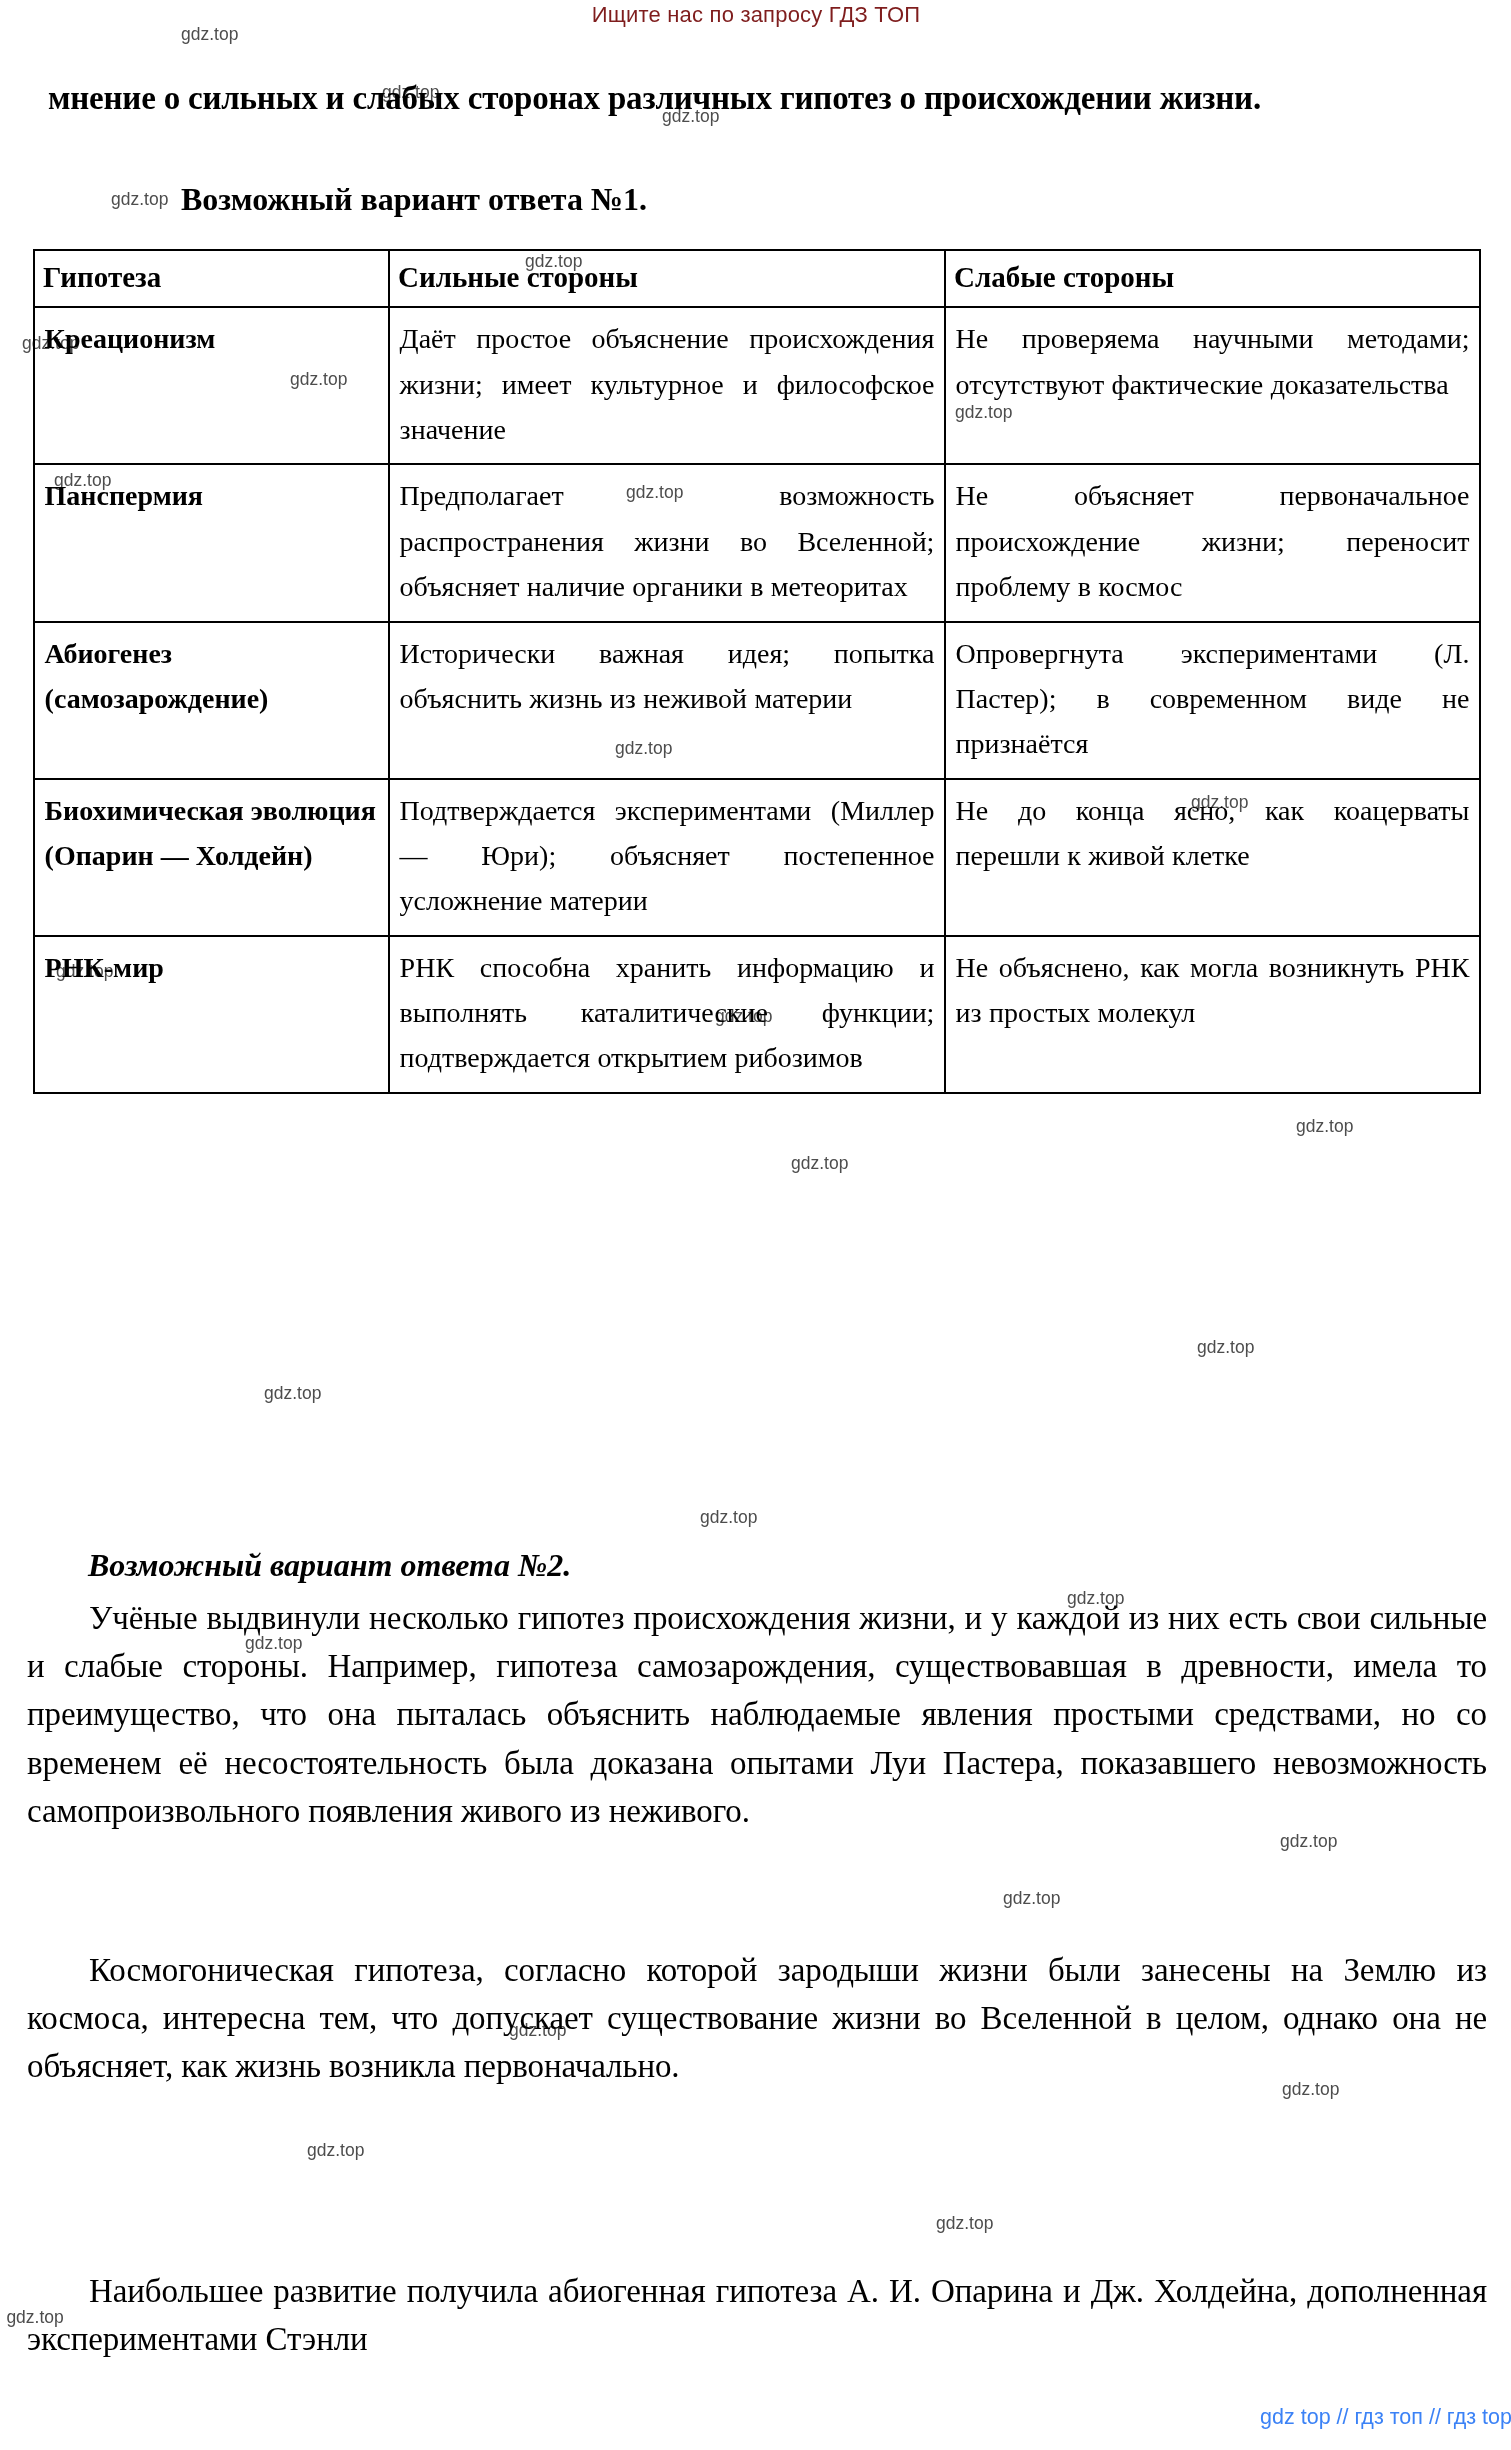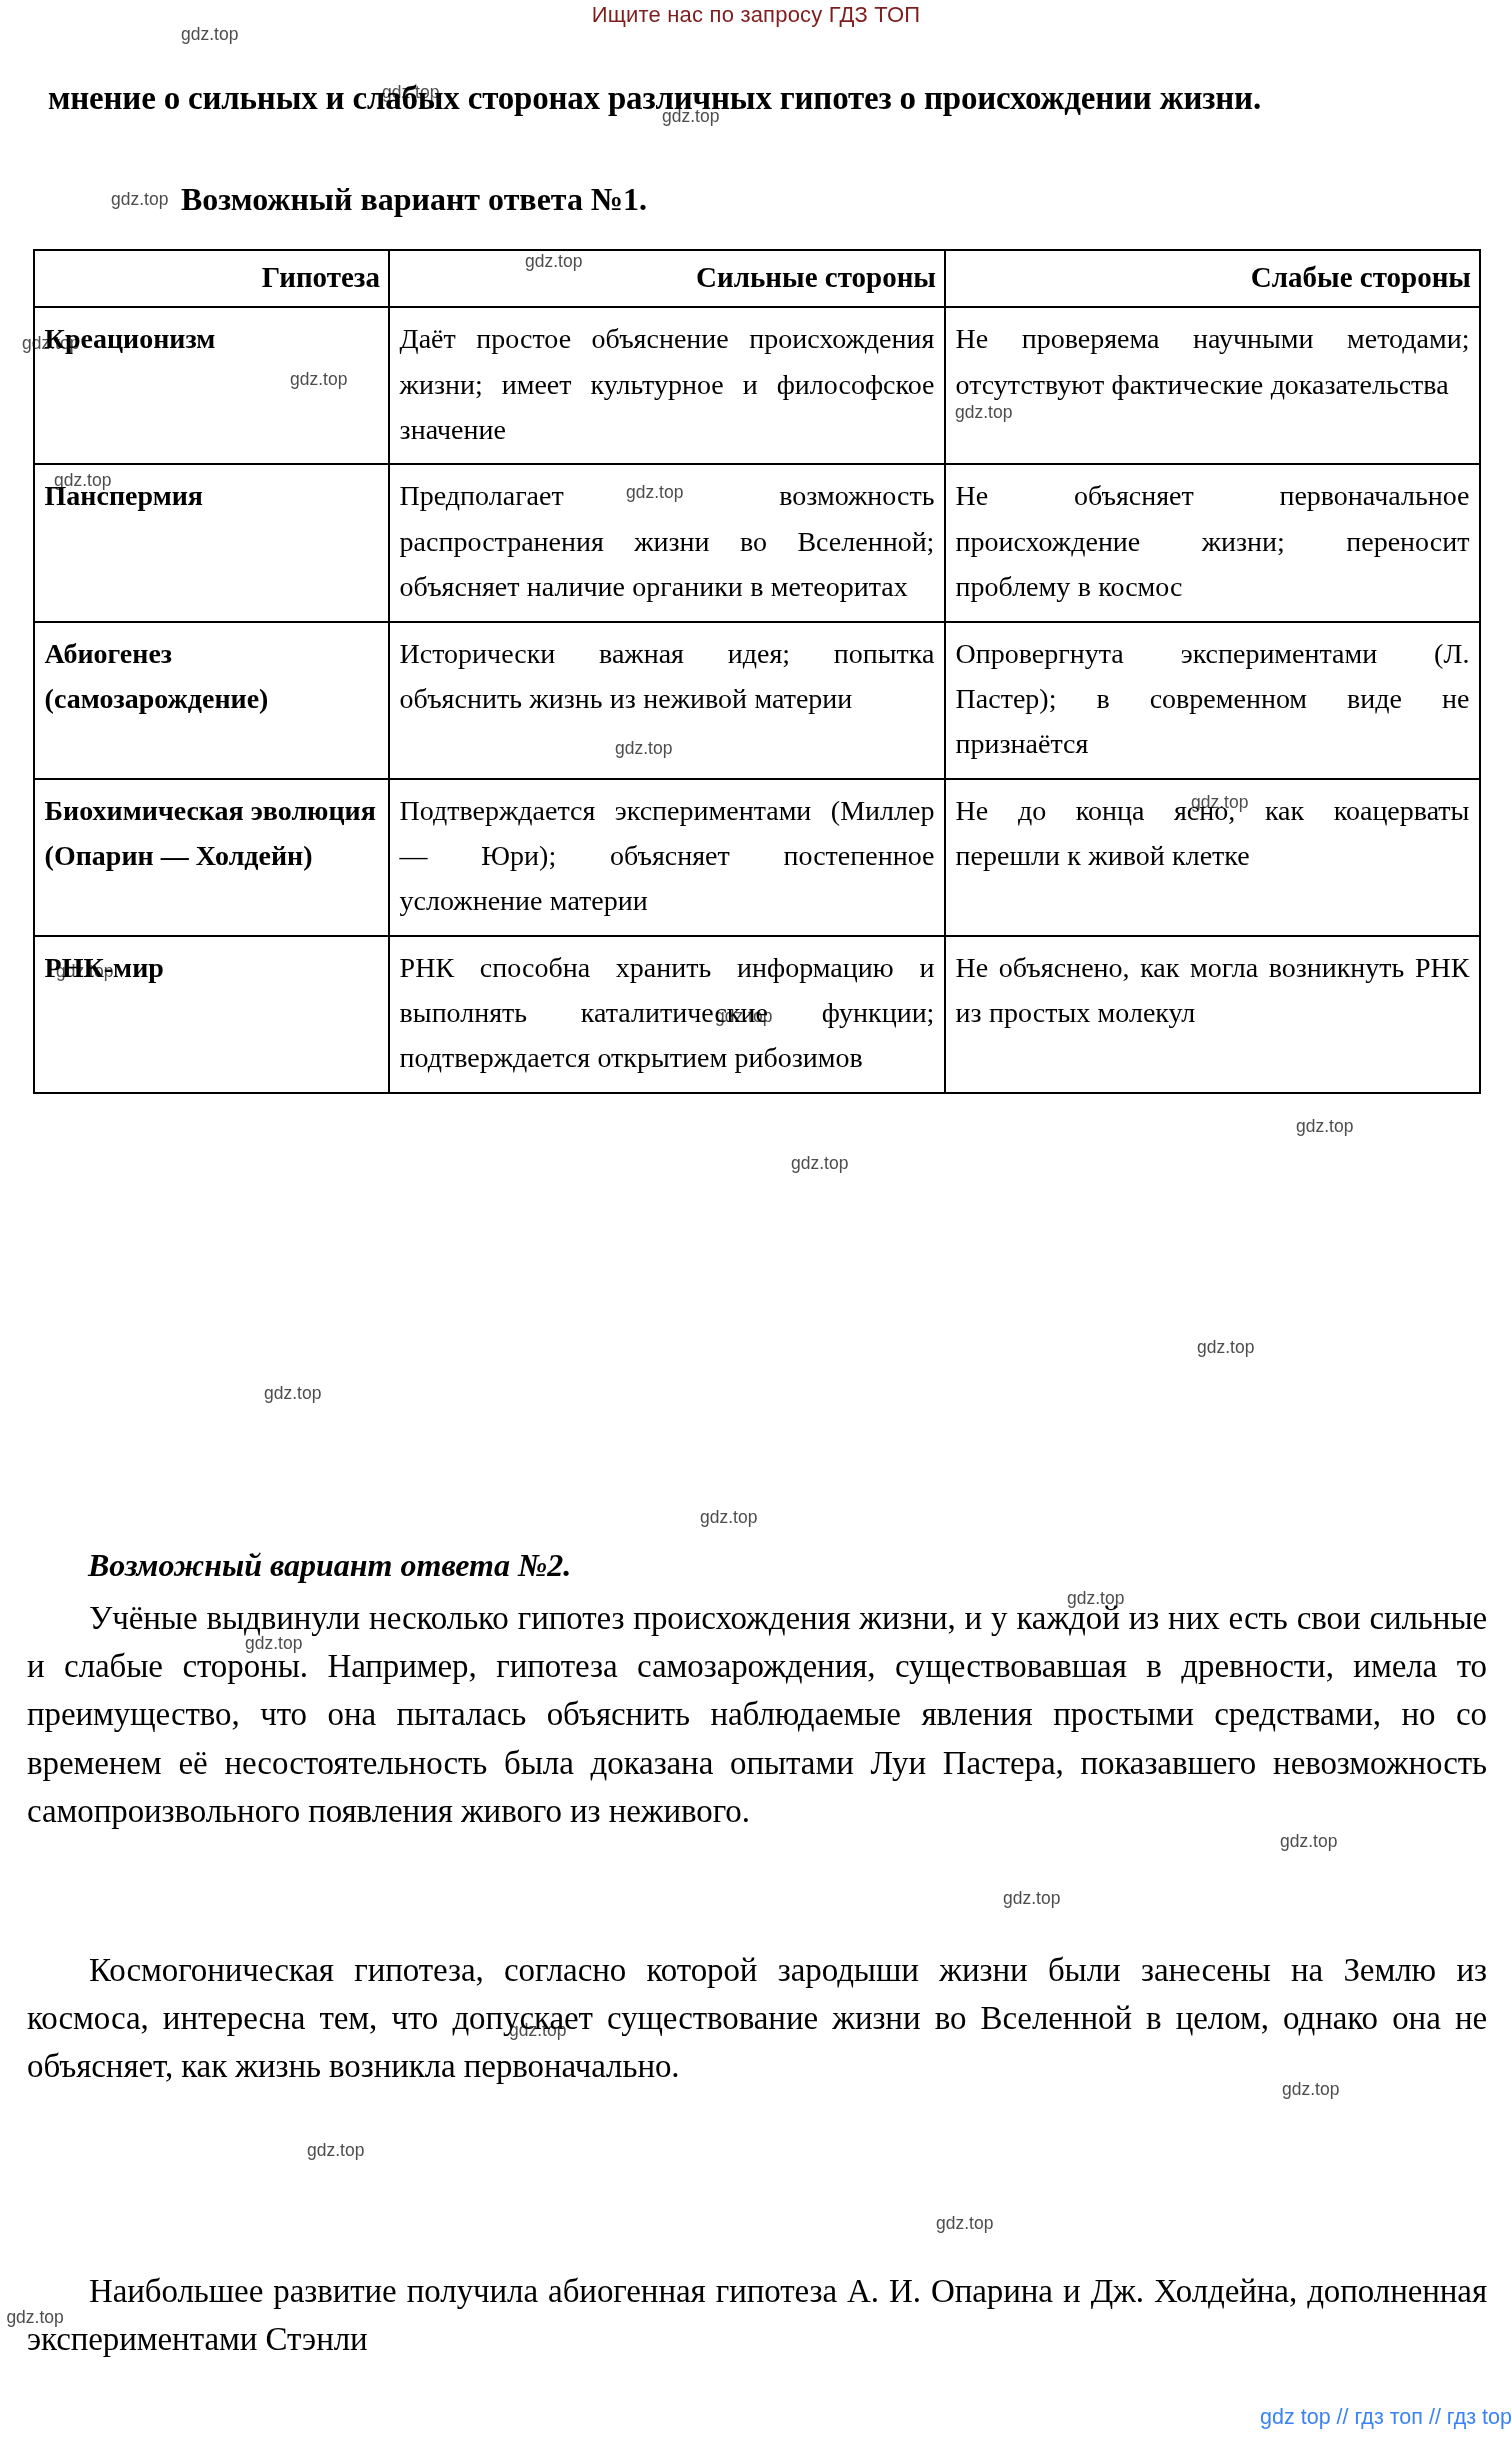--- a/index.html
+++ b/index.html
@@ -74,21 +74,21 @@
     vertical-align:top;
     padding:8px 9.6px 11px 9.6px;
     font-size:28px;
     line-height:1.62;
   }
   table.grid col.c1{width:355px;}
   table.grid col.c2{width:556px;}
   table.grid col.c3{width:535px;}
 
   table.grid thead th{
-    text-align:right;
+    text-align:left;
     font-weight:bold;
     font-size:29px;
     padding:6.4px 8px 8px 8px;
     vertical-align:middle;
     height:41px;
     line-height:1.2;
   }
 
   td.hyp{
     font-weight:bold;

